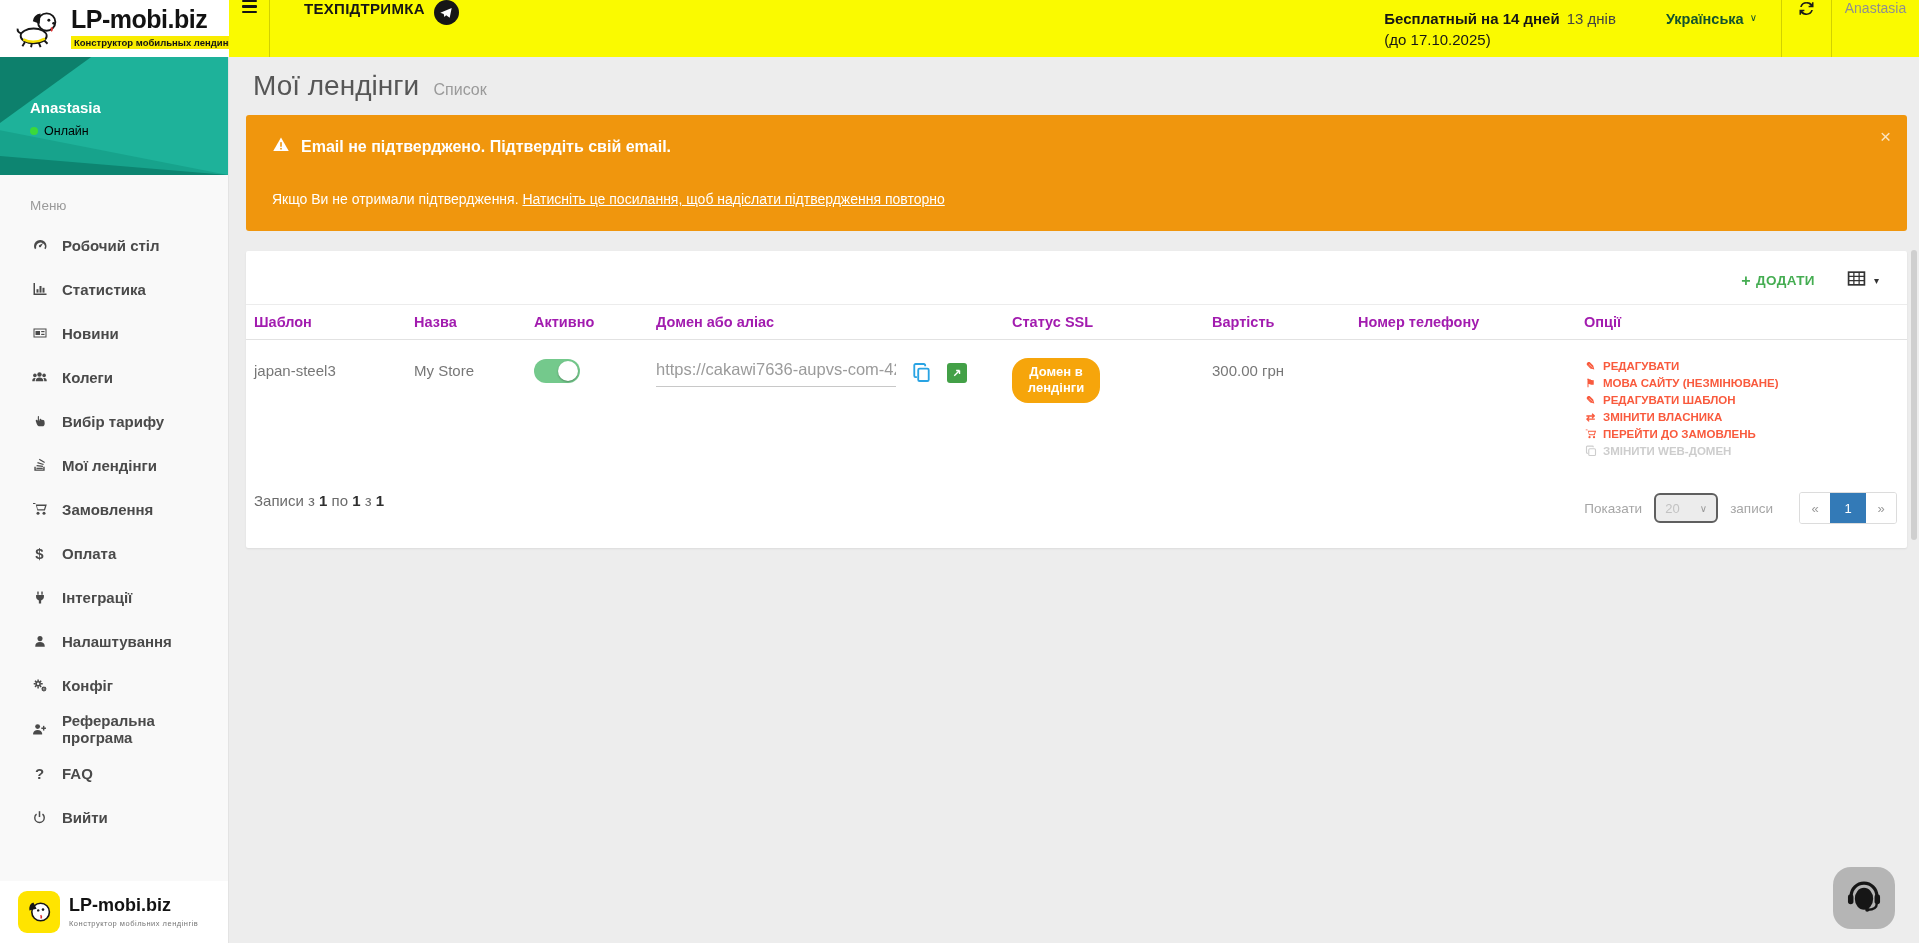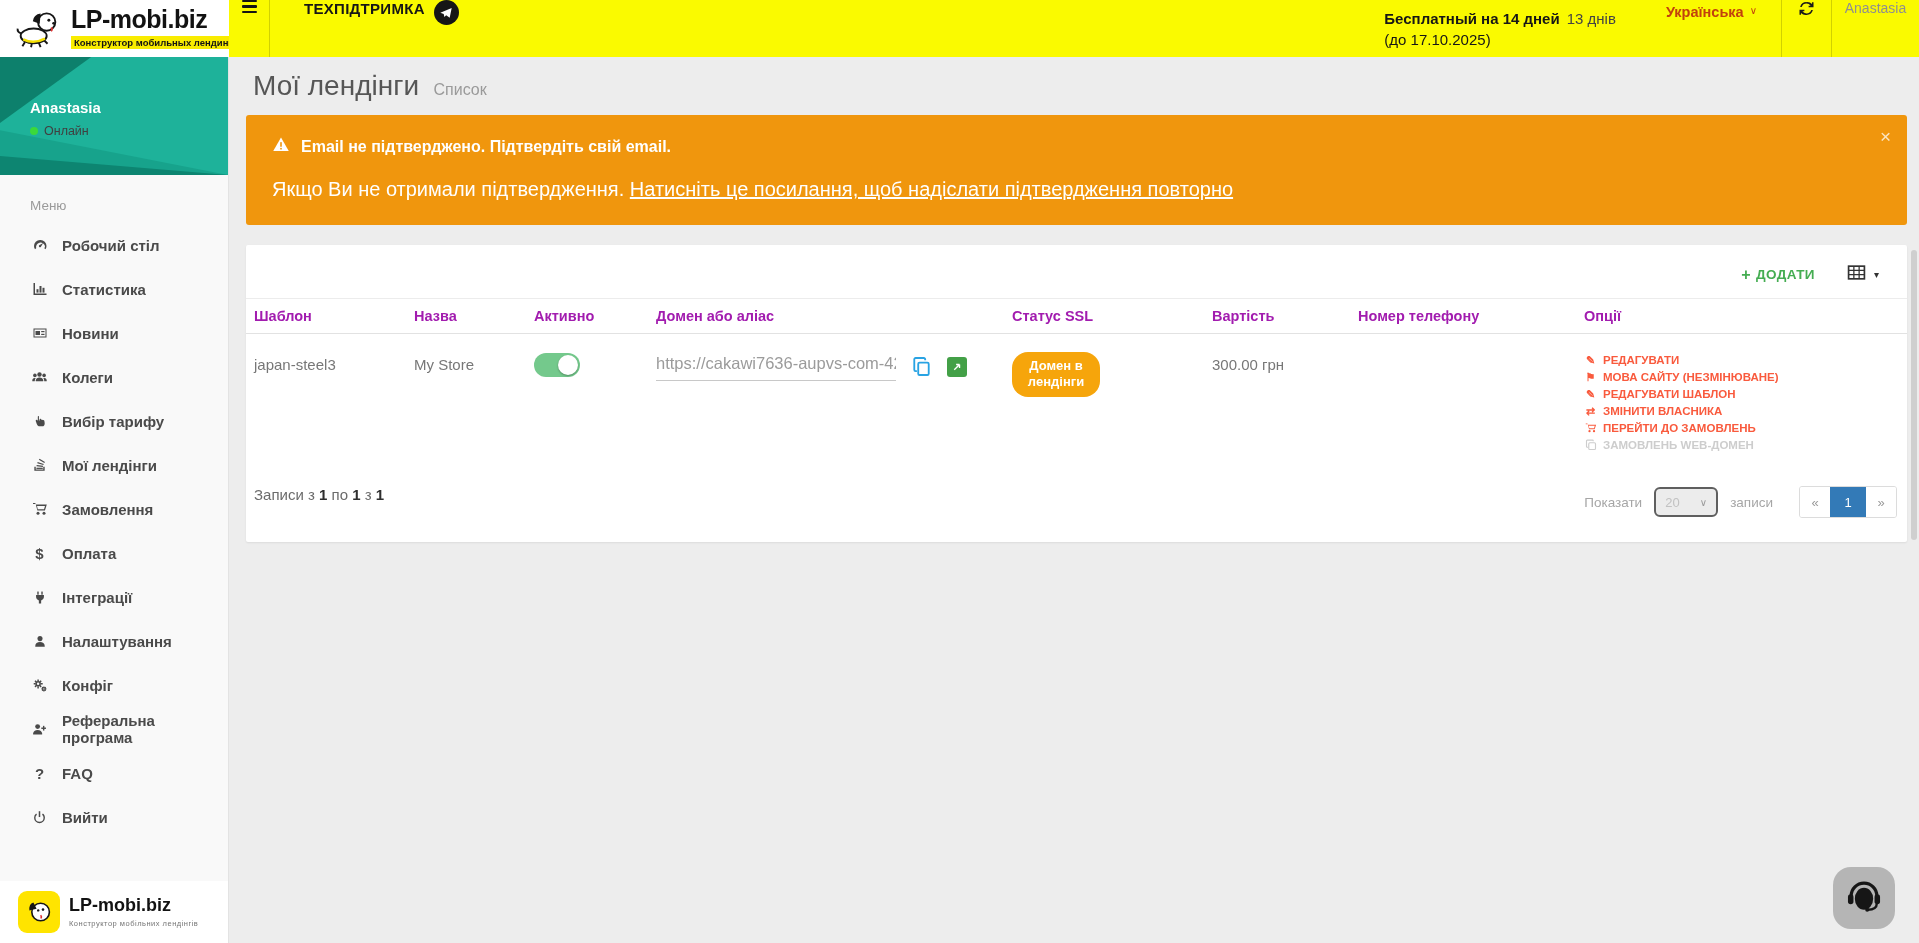--- a/index.html
+++ b/index.html
@@ -16,53 +16,53 @@
 .tb-cell{display:flex;align-items:flex-start}
 .hamburger{width:41px;justify-content:center;border-right:1px solid rgba(0,0,0,.16);cursor:pointer}
 .hamburger .bars{display:flex;flex-direction:column;gap:3px}
 .hamburger .bars i{display:block;width:15px;height:2.4px;background:#141414;border-radius:1px}
 .support{padding:0 30px 0 34px;gap:9px;font-weight:700;font-size:15px;color:#161616;letter-spacing:.3px;cursor:pointer}
 .tg-circle{width:25px;height:25px;border-radius:50%;background:#161616;display:flex;align-items:center;justify-content:center}
 .spacer{flex:1}
 .trial{flex-direction:column;justify-content:center;align-items:flex-start;line-height:21px;font-size:15px;color:#161616;margin-right:26px}
 .trial .row1 b{font-weight:700}
 .trial .days{font-weight:400;color:#444;margin-left:7px}
-.lang{padding:4px 24px;font-weight:700;font-size:14.5px;color:#c2410c;gap:6px;cursor:pointer}
+.lang{padding:11px 24px;font-weight:700;font-size:14.5px;color:#14532d;gap:6px;cursor:pointer}
 .lang .caret{font-size:10px;font-weight:400;transform:translateY(1px)}
 .refresh{width:50px;justify-content:center;border-left:1px solid rgba(0,0,0,.16);cursor:pointer}
 .tb-user{width:88px;justify-content:center;border-left:1px solid rgba(0,0,0,.16);color:#8f8f8f;font-size:14px;cursor:pointer}
 
 
 .sidebar{position:absolute;top:57px;left:0;width:229px;bottom:0;background:#f9f9f9;border-right:1px solid #e3e3e3;z-index:5}
 .user-panel{height:118px;background:#1eb29a;position:relative;overflow:hidden;color:#fff}
 .user-panel .shape1{position:absolute;inset:0;background:#0d806c;clip-path:polygon(0 0,40% 0,0 56%)}
 .user-panel .shape2{position:absolute;inset:0;background:#17a38c;clip-path:polygon(0 62%,100% 100%,0 100%)}
 .user-panel .shape3{position:absolute;inset:0;background:#0d8571;clip-path:polygon(0 84%,100% 100%,0 100%)}
 .up-name{position:relative;margin:42px 0 0 30px;font-size:15px;font-weight:700}
-.up-status{position:relative;margin:8px 0 0 30px;display:flex;align-items:center;gap:6px;font-size:12.5px;color:#404040}
+.up-status{position:relative;margin:8px 0 0 30px;display:flex;align-items:center;gap:6px;font-size:12.5px;color:#000000}
 .up-dot{width:8px;height:8px;border-radius:50%;background:#3bd93b}
 .menu-label{margin:23px 0 10px 30px;font-size:13.5px;color:#9b9b9b}
 .menu{list-style:none}
 .menu li{height:44px;display:flex;align-items:center;padding-left:30px;gap:13px;color:#4a4a4a;font-size:15px;font-weight:700;cursor:pointer}
 .mi{width:19px;display:flex;justify-content:center;flex-shrink:0}
 .mi svg{display:block}
 .mi-glyph{font-size:15px;font-weight:700;color:#4a4a4a;line-height:1}
 .sb-footer{position:absolute;bottom:0;left:0;right:0;height:62px;background:#fff;display:flex;align-items:center;padding-left:18px;gap:9px}
 .applogo{width:42px;height:42px;background:#ffe400;border-radius:9px;display:flex;align-items:center;justify-content:center;flex-shrink:0}
 .sbf-name{font-size:18px;font-weight:700;color:#121212;line-height:1.1}
 .sbf-tag{font-size:7.5px;color:#757575;letter-spacing:.5px;margin-top:3px}
 
 
 .main{position:absolute;left:229px;top:57px;right:0;bottom:0;background:#ededed;overflow:hidden}
 .page-head{padding:13px 0 13px 24px}
 .page-title{display:inline;font-size:28px;color:#565656;font-weight:400}
 .page-sub{font-size:16px;color:#9a9a9a;margin-left:10px}
 .alert{margin:0 12px 0 17px;background:#f0960d;border-radius:3px;color:#fff;padding:21px 26px 24px;position:relative}
 .alert-line1{display:flex;align-items:center;gap:11px;font-size:16px;font-weight:700}
-.alert-line2{margin-top:21px;font-size:20px}
+.alert-line2{margin-top:34px;font-size:14px}
 .alert-line2 a{color:#fff;text-decoration:underline;cursor:pointer}
 .alert-close{position:absolute;right:16px;top:12px;font-size:19px;color:rgba(255,255,255,.75);cursor:pointer;line-height:1}
 
 .panel{margin:20px 12px 0 17px;background:#fff;border-radius:2px;box-shadow:0 1px 2px rgba(0,0,0,.08);padding-bottom:8px}
 .toolbar{display:flex;justify-content:flex-end;align-items:center;padding:19px 28px 13px;gap:32px}
 .add-btn{display:flex;align-items:center;gap:5px;color:#45ad52;font-size:13.5px;font-weight:700;letter-spacing:.4px;cursor:pointer}
 .add-btn .plus{font-size:16px;line-height:1}
 .grid-dd{display:flex;align-items:center;gap:8px;cursor:pointer}
 .grid-dd .caret{font-size:10px;color:#333}
 
@@ -444,21 +444,21 @@
                 </span>
                 <span>ПЕРЕЙТИ ДО ЗАМОВЛЕНЬ</span>
               </div>
               <div class="opt disabled">
                 <span class="oi">
                   <svg width="12" height="12" viewBox="0 0 16 16" fill="none" stroke="#cdcdcd" stroke-width="1.5">
                       <rect x="5" y="5" width="9" height="9" rx="1.5"></rect>
                       <path d="M11 3V2.5a1 1 0 0 0-1-1H3a1 1 0 0 0-1 1V10a1 1 0 0 0 1 1h1"></path>
                     </svg>
                 </span>
-                <span>ЗАМОВЛЕНЬ WEB-ДОМЕН</span>
+                <span>ЗМІНИТИ WEB-ДОМЕН</span>
               </div>
             </div>
           </td>
         </tr>
       </tbody>
     </table>
 
     <div class="panel-footer">
       <div class="records"><span>Записи з </span><b>1</b><span> по </span><b>1</b><span> з </span><b>1</b></div>
       <div class="pf-right">

